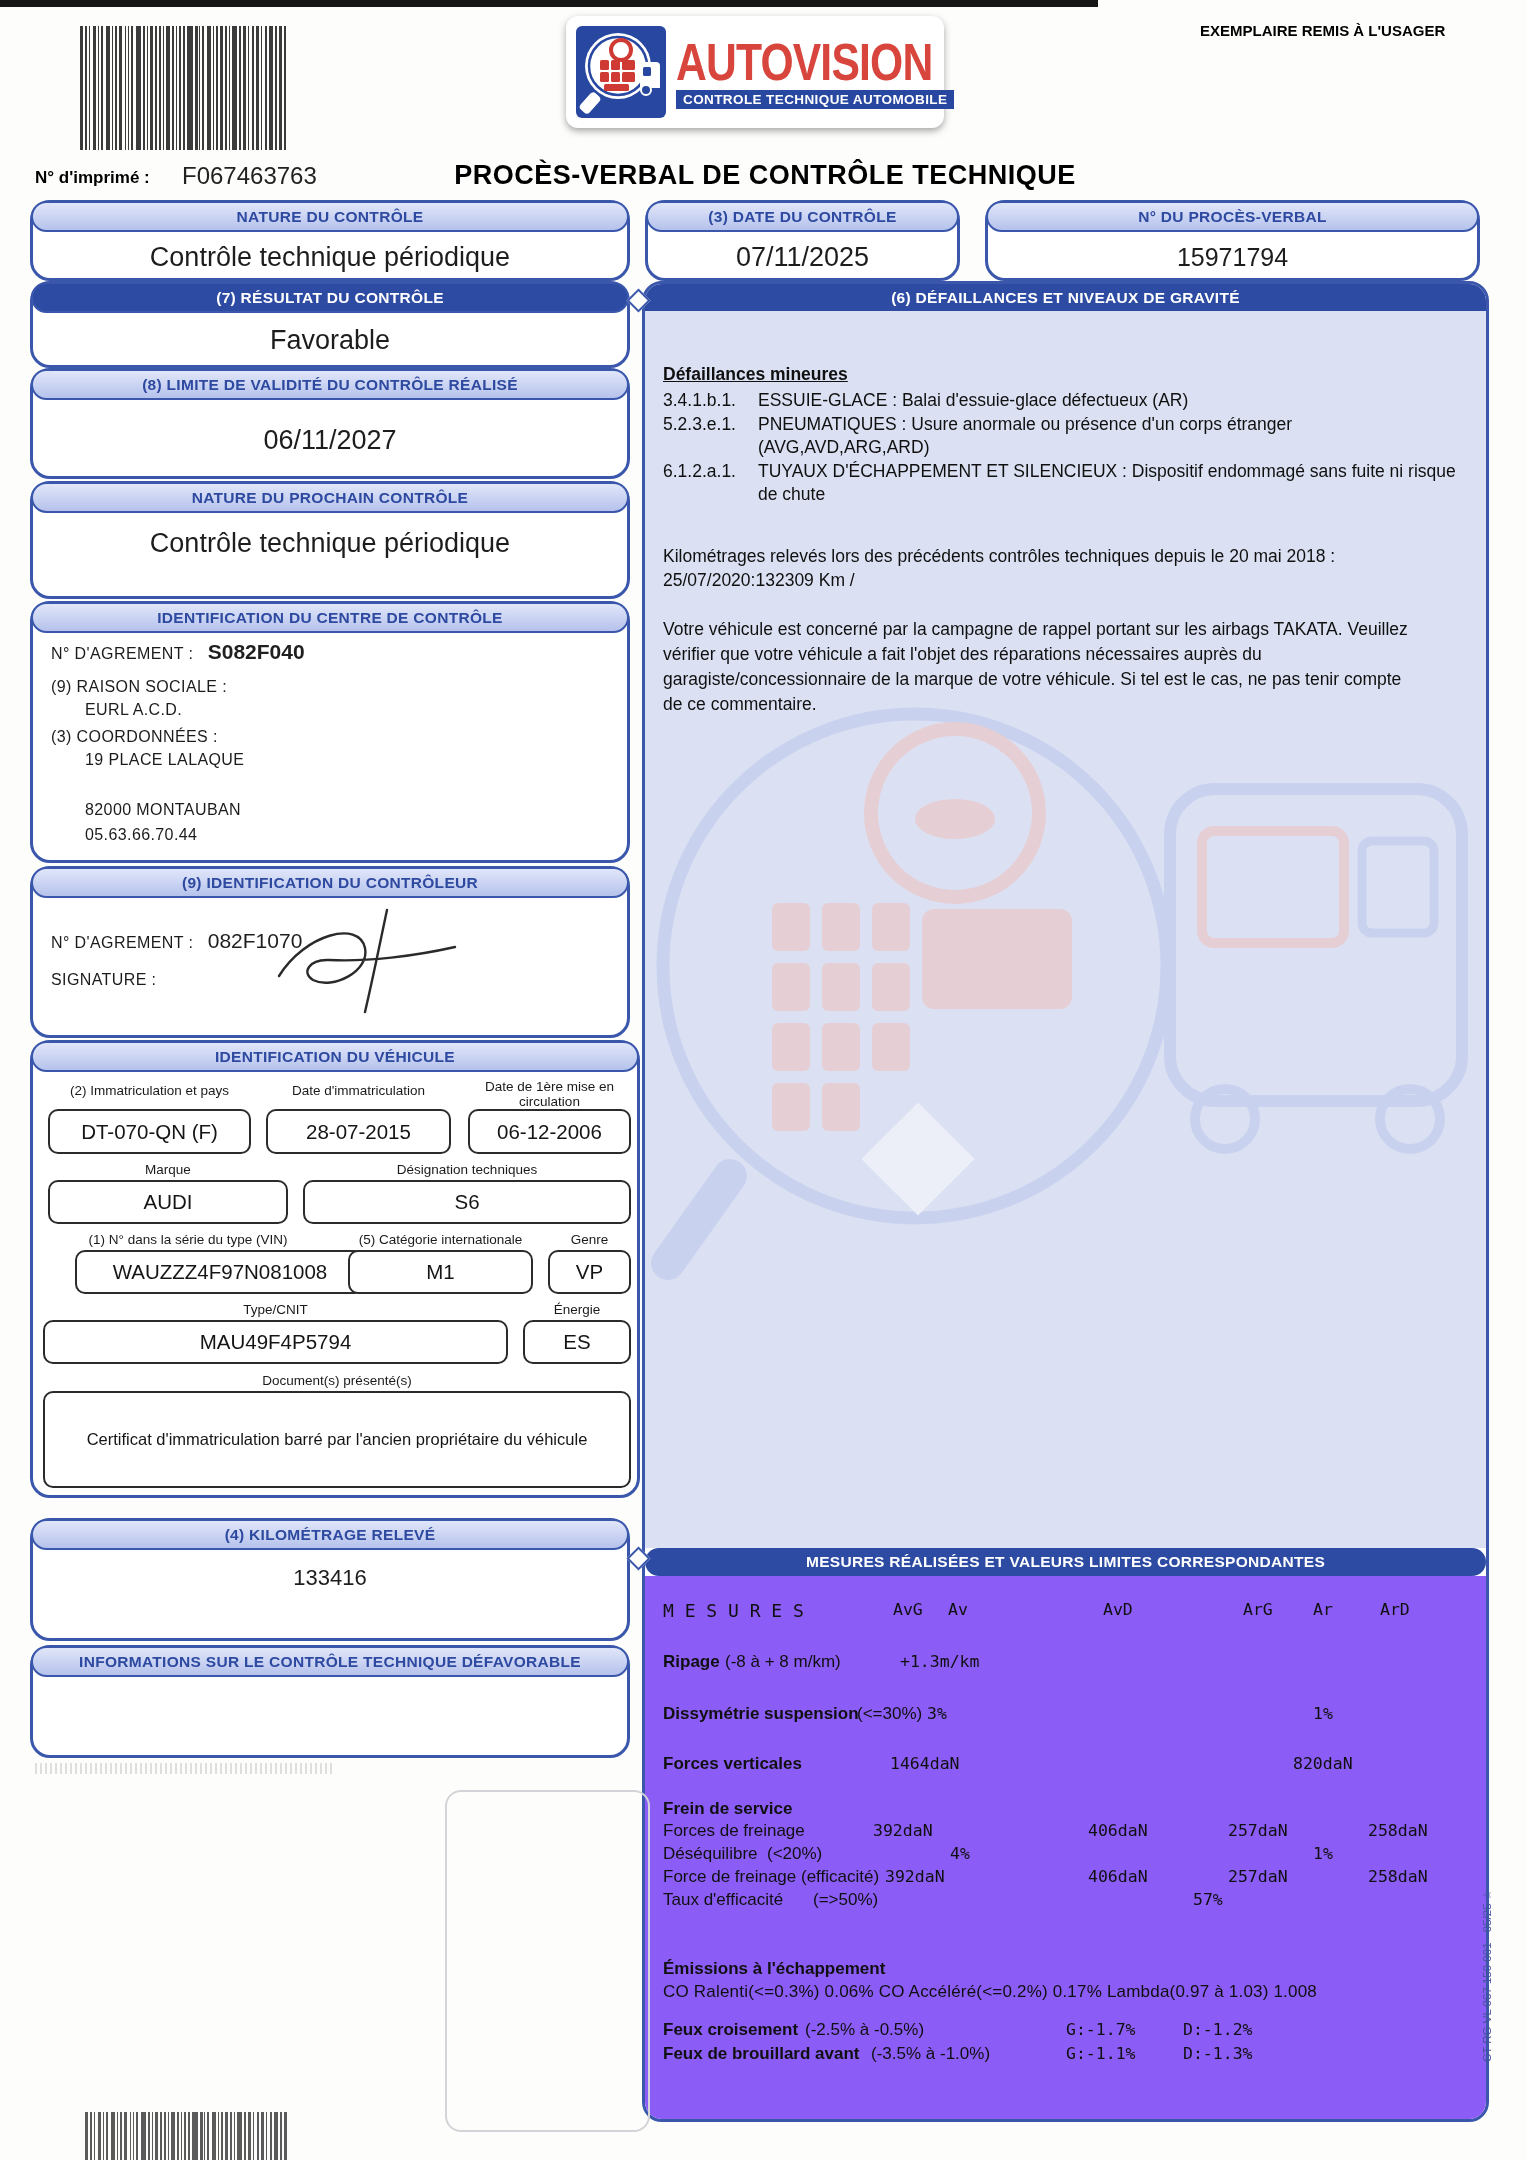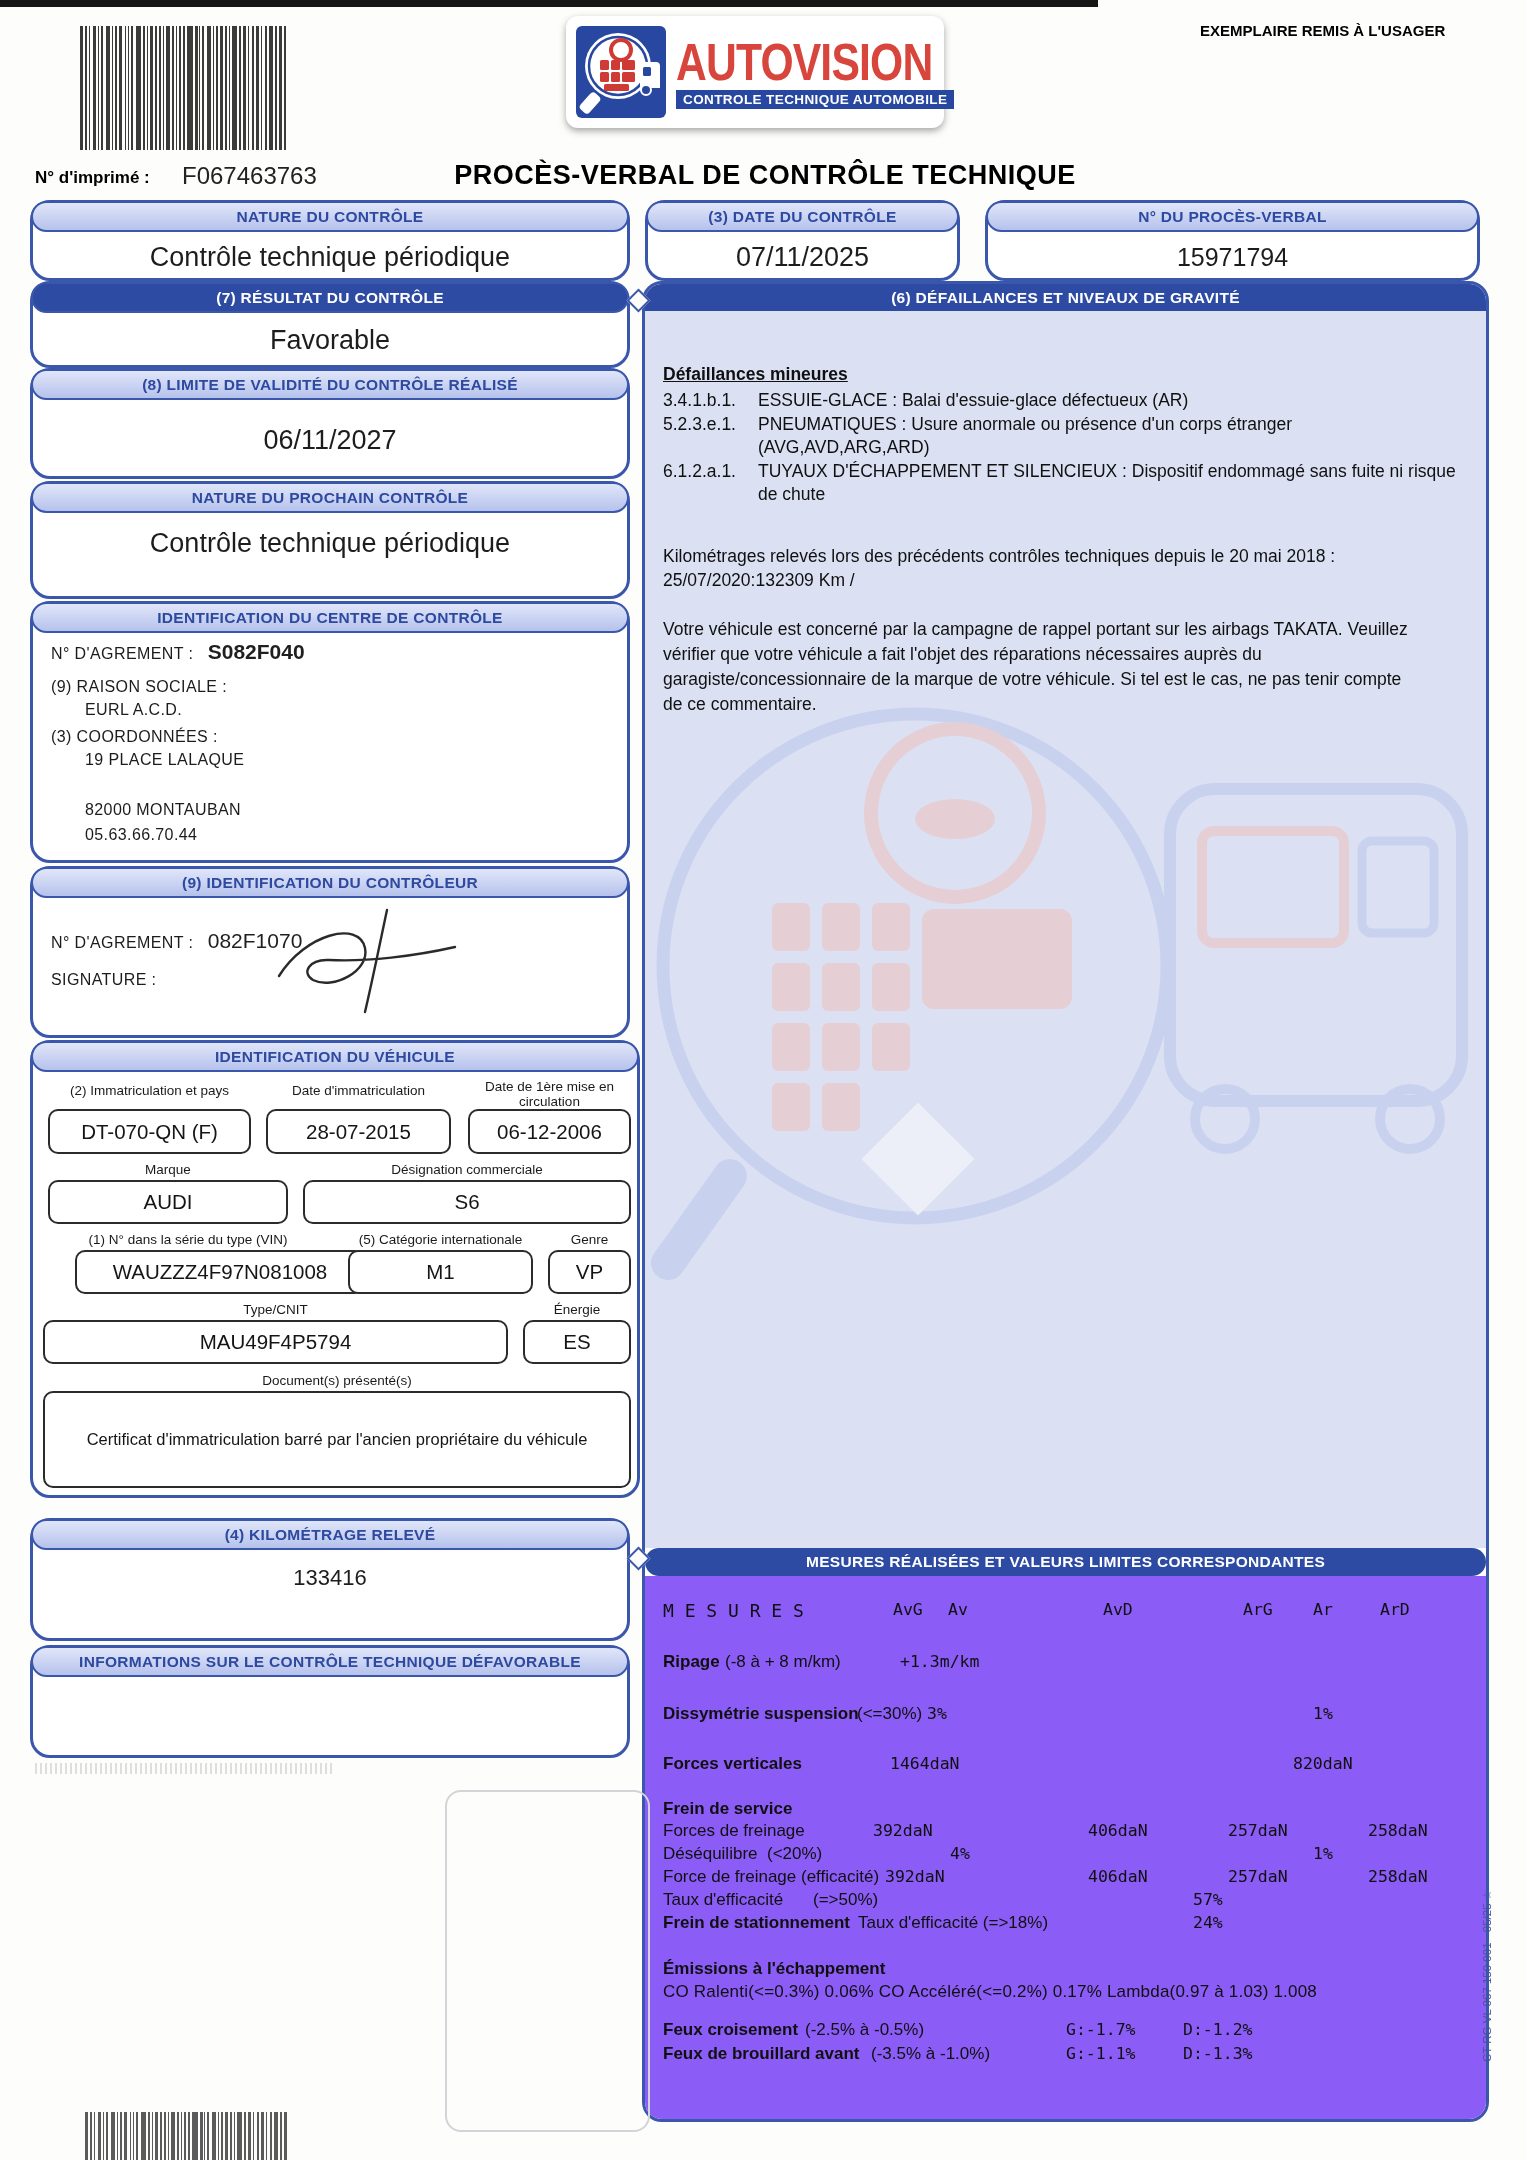--- a/index.html
+++ b/index.html
@@ -196,21 +196,21 @@
     <div class="ph">IDENTIFICATION DU VÉHICULE</div>
 
     <div class="vlabel" style="left:15px;top:40px;width:203px;">(2) Immatriculation et pays</div>
     <div class="vlabel" style="left:233px;top:40px;width:185px;">Date d'immatriculation</div>
     <div class="vlabel" style="left:435px;top:36px;width:163px;">Date de 1ère mise en circulation</div>
     <div class="vbox" style="left:15px;top:66px;width:203px;height:45px;">DT-070-QN (F)</div>
     <div class="vbox" style="left:233px;top:66px;width:185px;height:45px;">28-07-2015</div>
     <div class="vbox" style="left:435px;top:66px;width:163px;height:45px;">06-12-2006</div>
 
     <div class="vlabel" style="left:15px;top:119px;width:240px;">Marque</div>
-    <div class="vlabel" style="left:270px;top:119px;width:328px;">Désignation commerciale</div>
+    <div class="vlabel" style="left:270px;top:119px;width:328px;">Désignation techniques</div>
     <div class="vbox" style="left:15px;top:137px;width:240px;height:44px;">AUDI</div>
     <div class="vbox" style="left:270px;top:137px;width:328px;height:44px;">S6</div>
 
     <div class="vlabel" style="left:10px;top:189px;width:290px;">(1) N° dans la série du type (VIN)</div>
     <div class="vlabel" style="left:315px;top:189px;width:185px;">(5) Catégorie internationale</div>
     <div class="vlabel" style="left:515px;top:189px;width:83px;">Genre</div>
     <div class="vbox" style="left:10px;top:207px;width:290px;height:44px;margin-left:32px;">WAUZZZ4F97N081008</div>
     <div class="vbox" style="left:315px;top:207px;width:185px;height:44px;">M1</div>
     <div class="vbox" style="left:515px;top:207px;width:83px;height:44px;">VP</div>
 
@@ -360,25 +360,20 @@
         <span class="mv" style="left:583px;">257daN</span>
         <span class="mv" style="left:723px;">258daN</span>
       </div>
 
       <div class="mrow" style="top:314px;">
         <span class="ml" style="left:18px;">Taux d'efficacité</span>
         <span class="ml" style="left:168px;">(=&gt;50%)</span>
         <span class="mv" style="left:548px;">57%</span>
       </div>
 
-      <div class="mrow" style="top:337px;">
-        <span class="ml b" style="left:18px;">Frein de stationnement</span>
-        <span class="ml" style="left:213px;">Taux d'efficacité (=&gt;18%)</span>
-        <span class="mv" style="left:548px;">24%</span>
-      </div>
 
       <div class="mrow" style="top:383px;">
         <span class="ml b" style="left:18px;">Émissions à l'échappement</span>
       </div>
       <div class="mrow" style="top:406px;">
         <span class="ml" style="left:18px;letter-spacing:.2px;">CO Ralenti(&lt;=0.3%) 0.06% CO Accéléré(&lt;=0.2%) 0.17% Lambda(0.97 à 1.03) 1.008</span>
       </div>
 
       <div class="mrow" style="top:444px;">
         <span class="ml b" style="left:18px;">Feux croisement</span>

